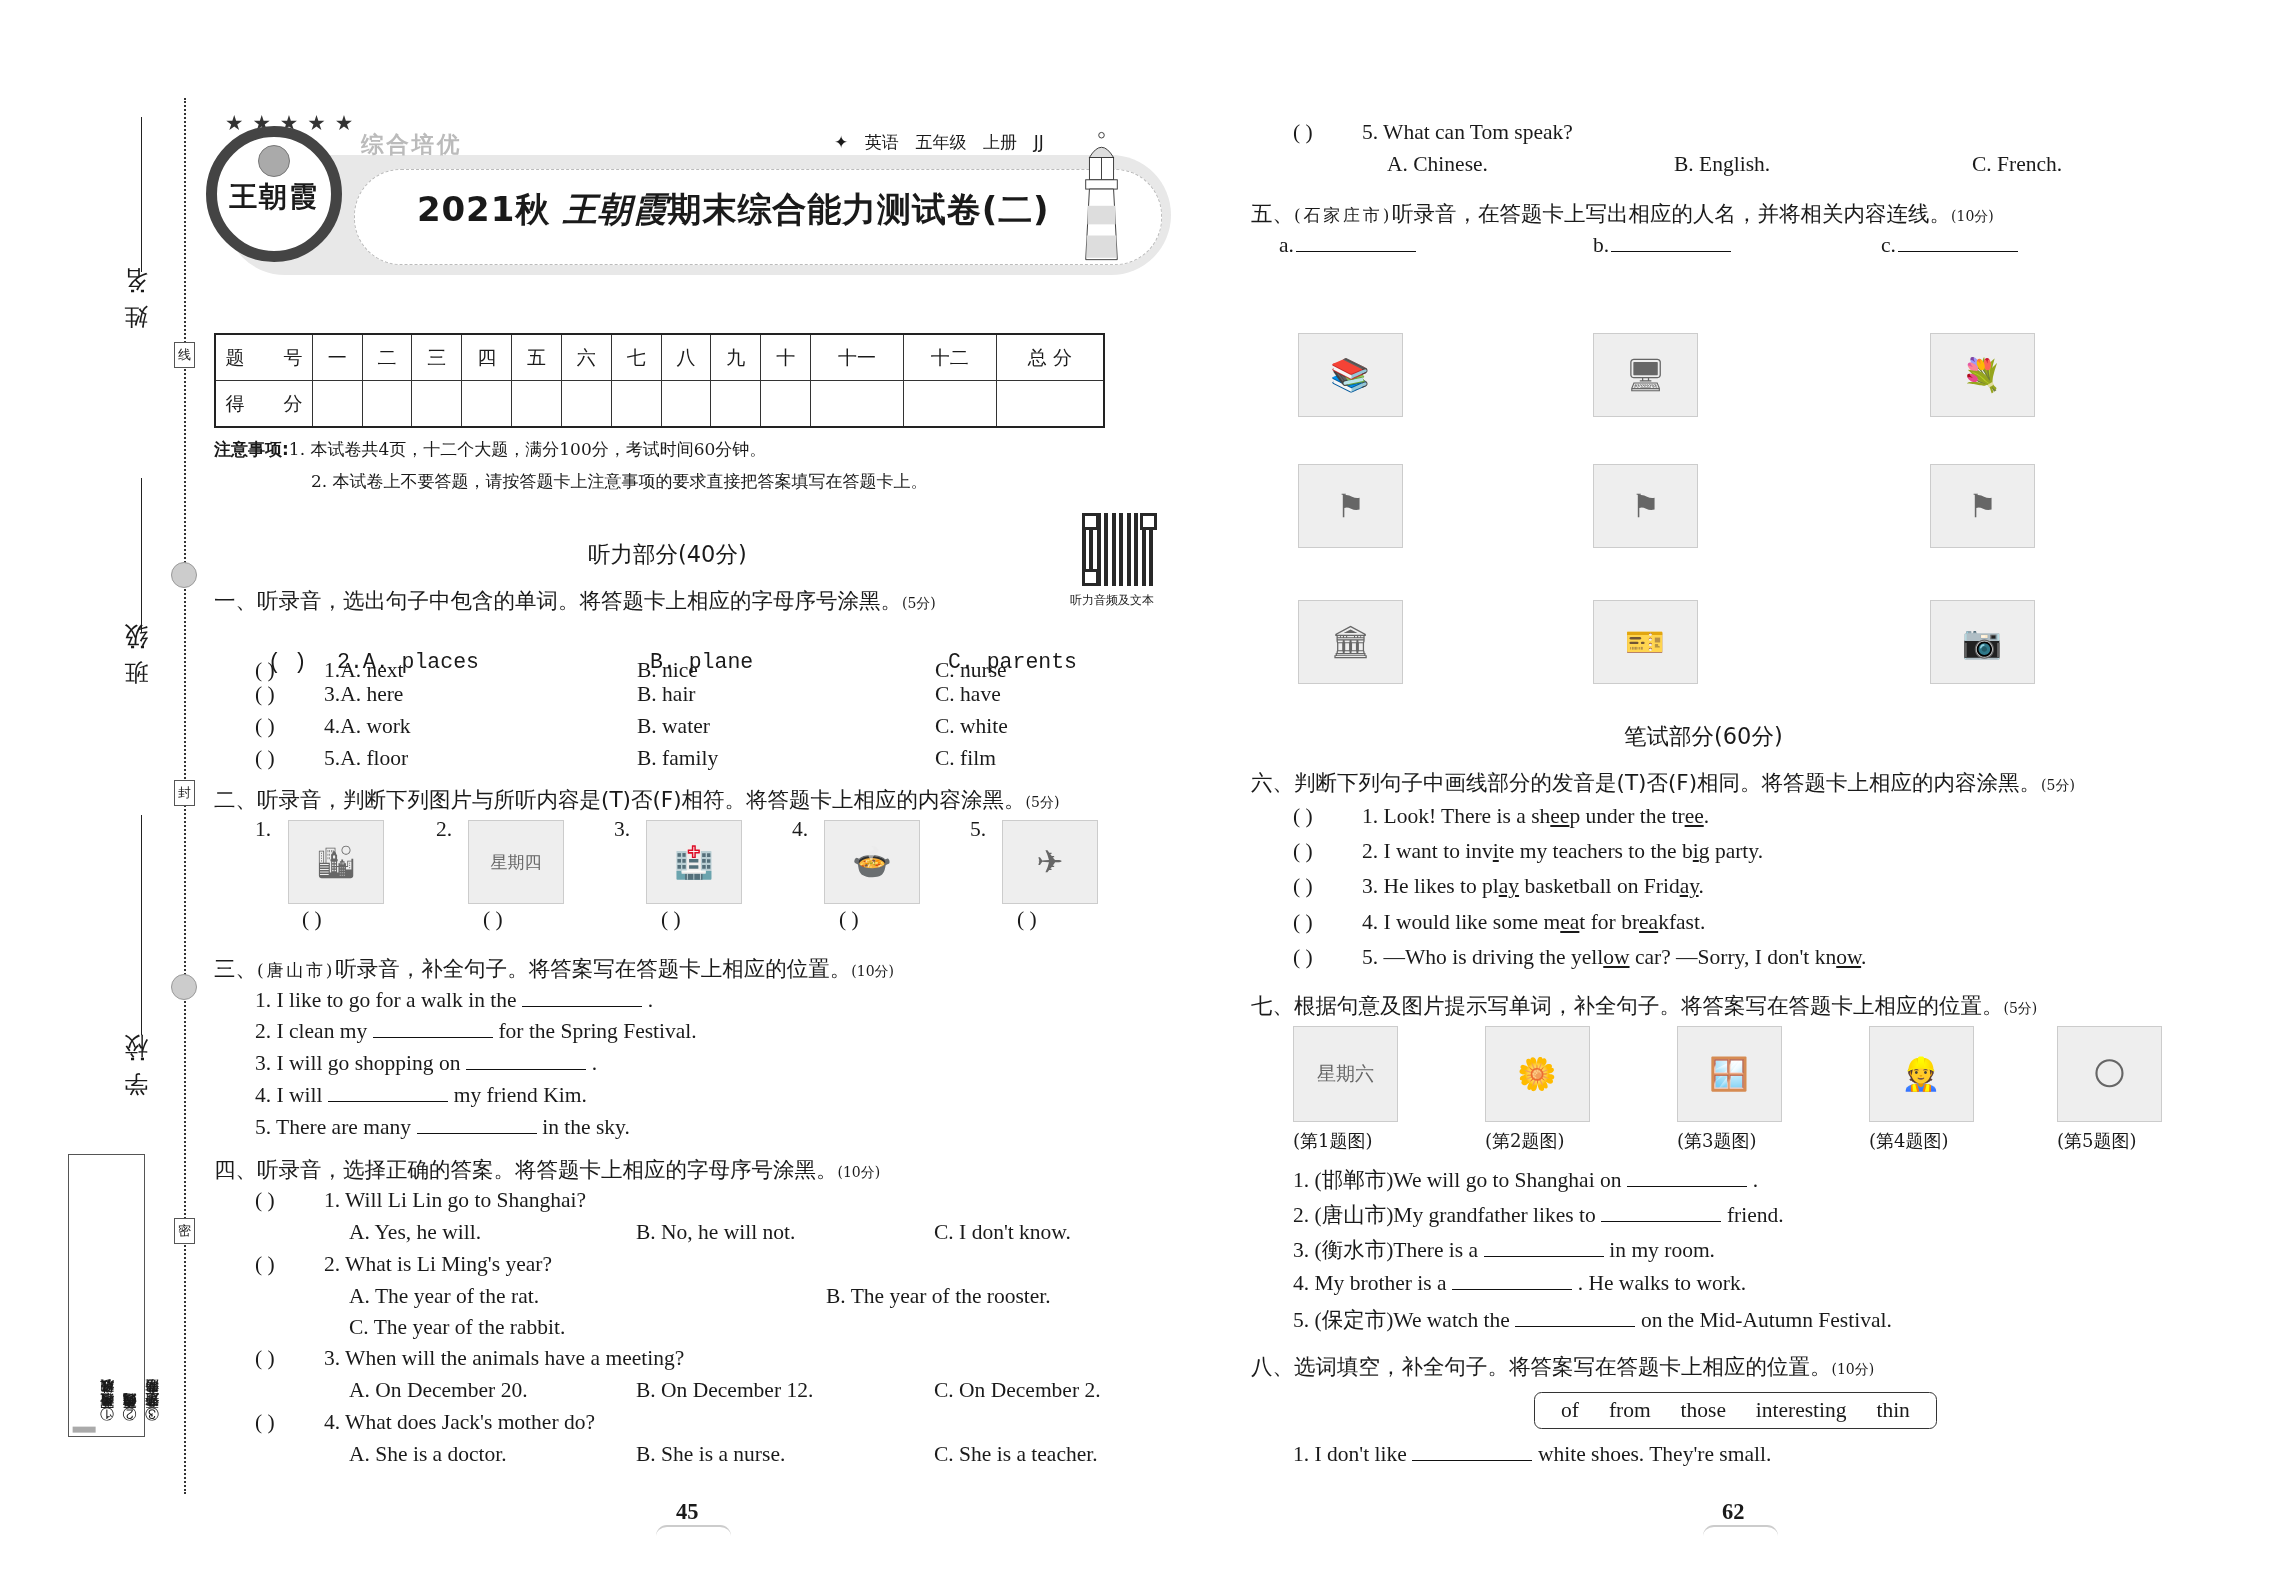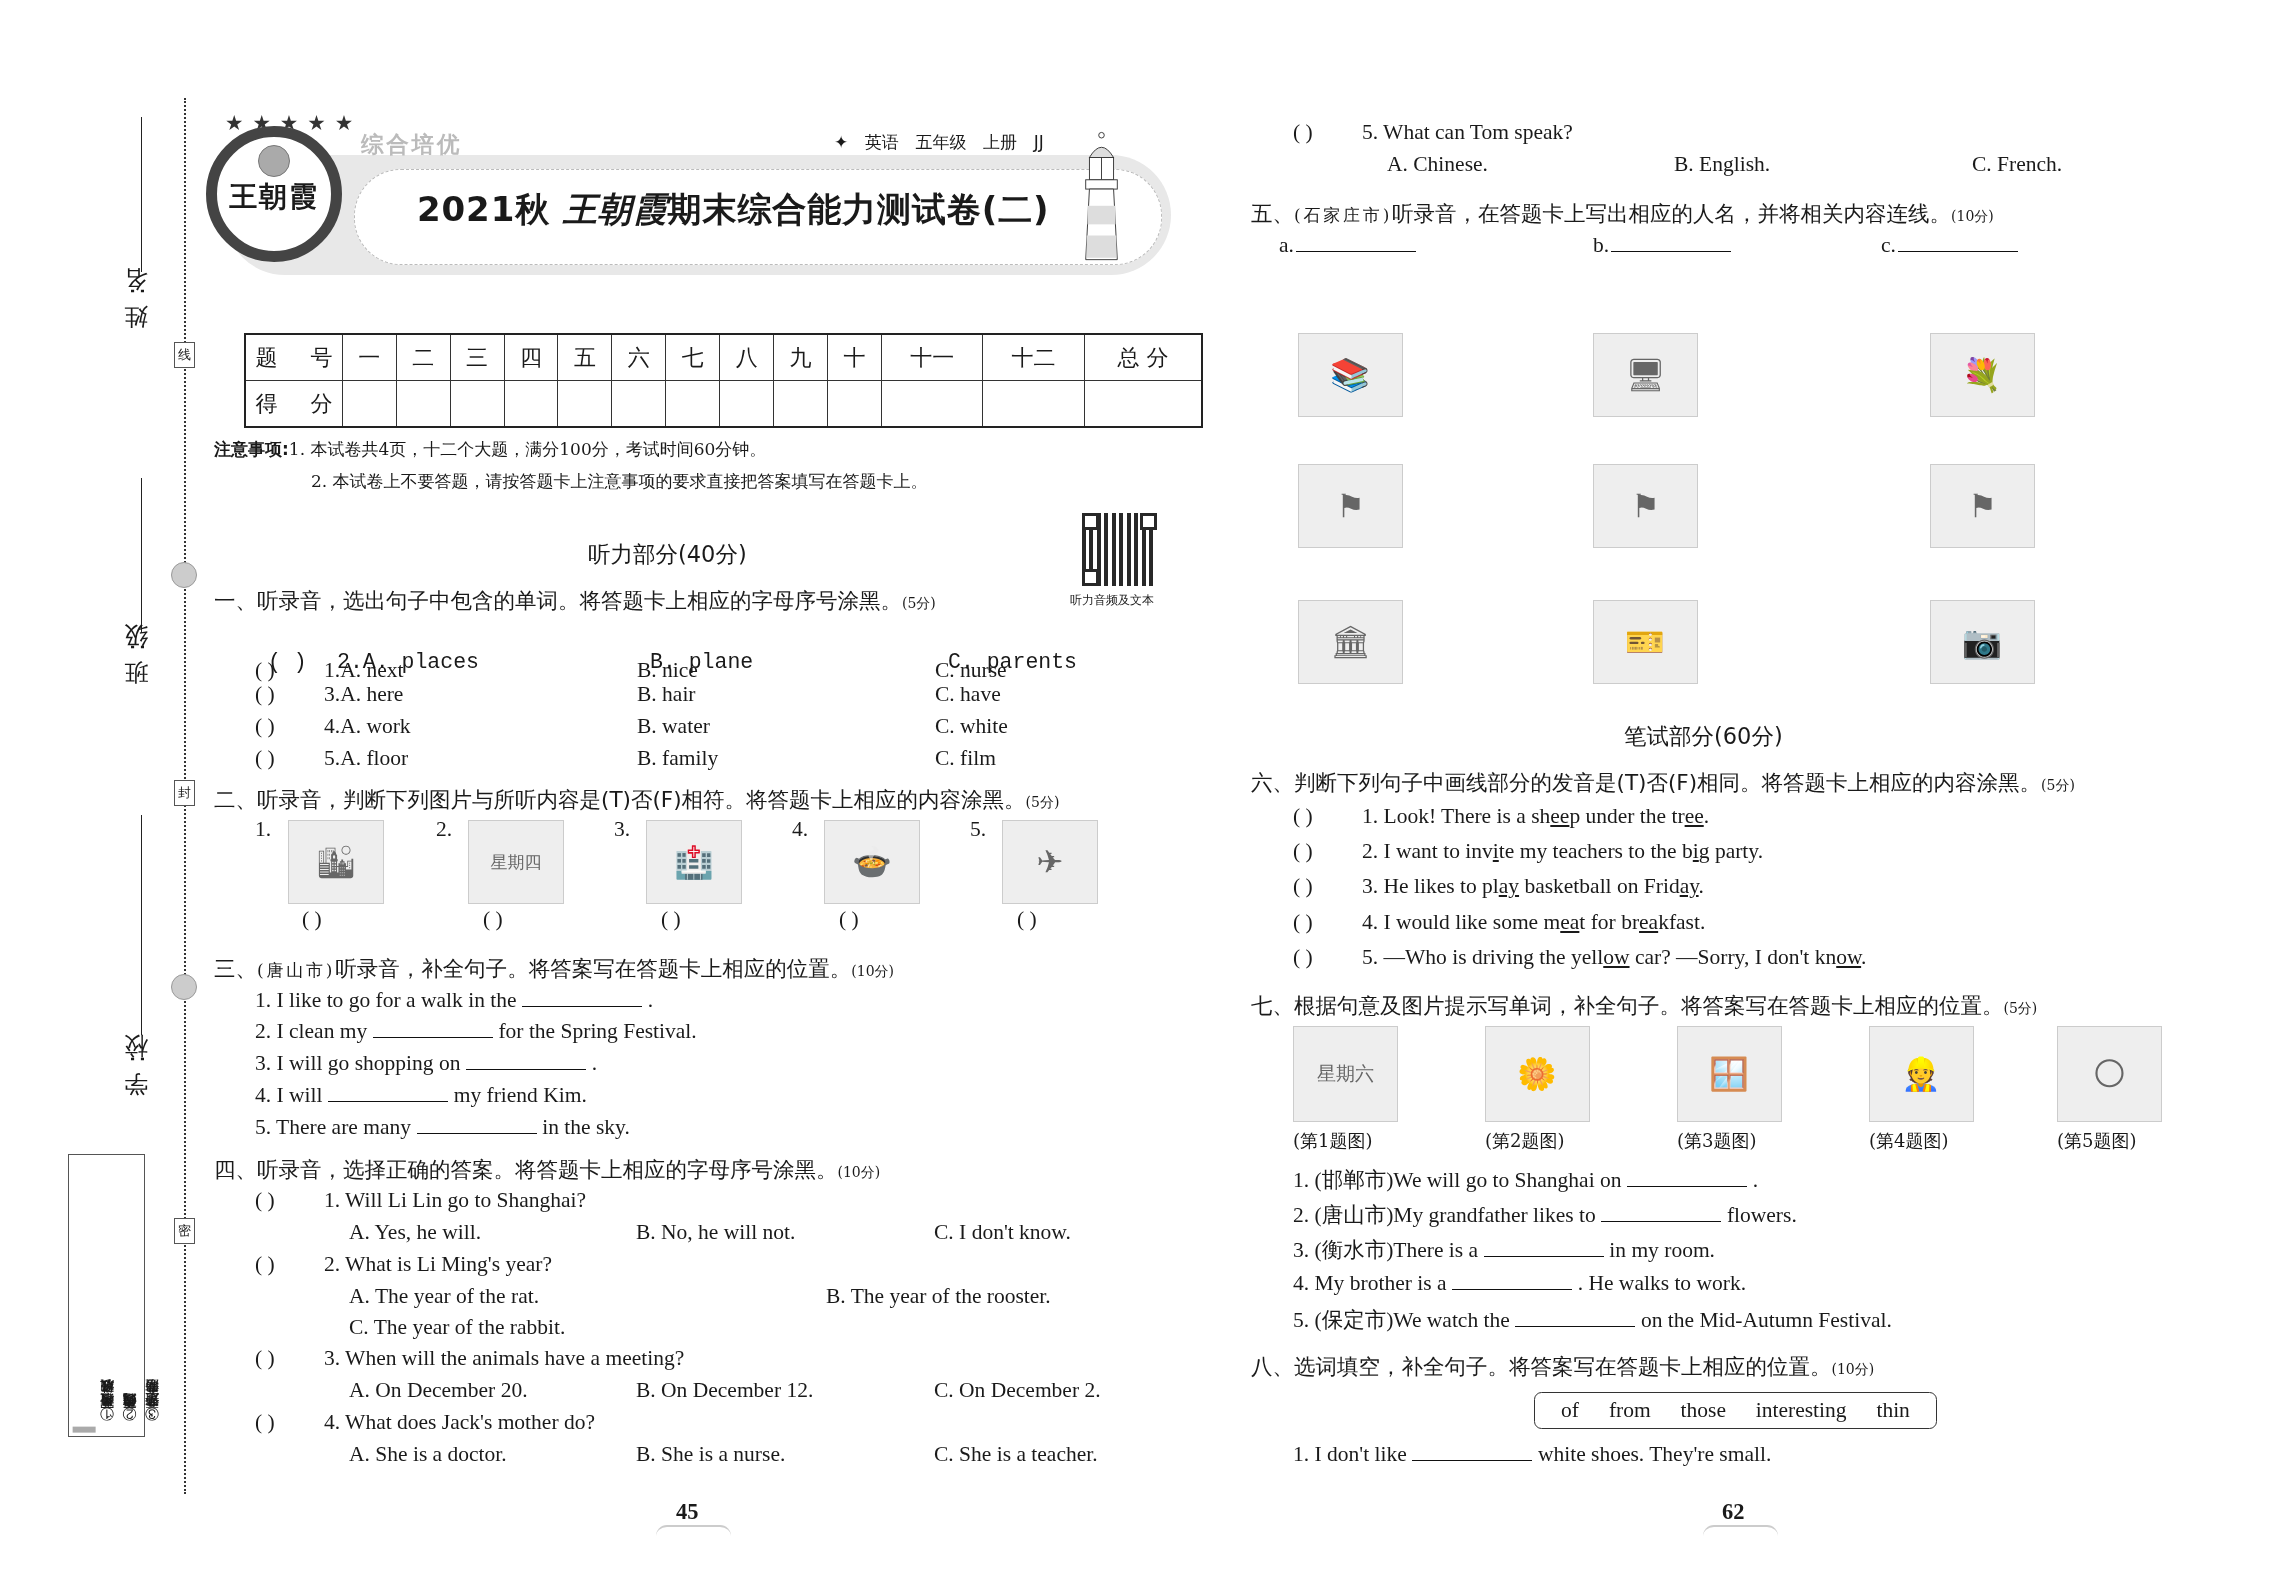--- a/index.html
+++ b/index.html
@@ -31,22 +31,22 @@
   .logo .name { font-family:"DejaVu Serif", serif; font-size: 28px; font-weight: bold; margin-top: 41px; letter-spacing: 1.9px; }
   .logo .face { position:absolute; left: 41px; top: 7.5px; width: 30px; height: 30px; border-radius:50%; background:#aaa; border:1.9px solid #777; }
   .stars { left: 225px; top: 111px; font-size: 20.6px; letter-spacing: 1.9px; color:#333; }
   .tagline { left: 361px; top: 129px; font-family: "DejaVu Sans", sans-serif; font-size: 22.5px; font-weight: bold; color: #bbb; letter-spacing: 2.8px; }
   .subject { left: 834px; top: 131px; font-family: "DejaVu Sans", sans-serif; font-size: 17px; word-spacing: 11.2px; }
   .main-title { left: 417px; top: 187px; font-family: "DejaVu Sans", sans-serif; font-size: 34px; font-weight: bold; letter-spacing: 0.9px; }
   .main-title .brand { font-family: "DejaVu Serif", serif; font-style: italic; font-weight: bold; }
   .lighthouse { left: 1082px; top: 131px; width: 39px; height: 131px; }
 
   
-  table.score { position: absolute; left: 214px; top: 333px; width: 959px; border-collapse: collapse;
-                font-family: "DejaVu Sans", sans-serif; font-size: 22px; margin-left: 30px; }
+  table.score { position: absolute; left: 214px; top: 333px; width: 891px; border-collapse: collapse;
+                font-family: "DejaVu Sans", sans-serif; font-size: 19px; }
   table.score td { border: 1.4px solid #333; height: 43px; text-align: center; }
   table.score { border: 2.8px solid #222; }
   table.score td.hdr { width: 77px; text-align: justify; text-align-last: justify; padding: 0 9.4px; }
 
   .notes { font-family: "DejaVu Serif", serif; font-size: 17px; }
   .notes b { font-family: "DejaVu Sans", sans-serif; }
 
   .section-title { font-family: "DejaVu Sans", sans-serif; font-size: 22.5px; }
   .q-head { font-family: "DejaVu Sans", sans-serif; font-size: 21.5px; white-space: nowrap; }
   .q-head .pts, .q-head .city { font-family: "DejaVu Serif", serif; font-size: 14px; }
@@ -287,21 +287,21 @@
     <div class="abs caption" style="left:1485px;top:1129px">(第2题图)</div>
     <div class="pic" style="left:1677px;top:1026px;width:103px;height:94px">🪟</div>
     <div class="abs caption" style="left:1677px;top:1129px">(第3题图)</div>
     <div class="pic" style="left:1869px;top:1026px;width:103px;height:94px">👷</div>
     <div class="abs caption" style="left:1869px;top:1129px">(第4题图)</div>
     <div class="pic" style="left:2057px;top:1026px;width:103px;height:94px">🌕</div>
     <div class="abs caption" style="left:2057px;top:1129px">(第5题图)</div>
   </div>
 <div id="q7rows">
     <div class="abs line-text" style="left:1293px;top:1165px"><span>1. (邯郸市)We will go to Shanghai on</span><span class="blank"></span><span>.</span></div>
-    <div class="abs line-text" style="left:1293px;top:1200px"><span>2. (唐山市)My grandfather likes to</span><span class="blank"></span><span>flowers.</span></div>
+    <div class="abs line-text" style="left:1293px;top:1200px"><span>2. (唐山市)My grandfather likes to</span><span class="blank"></span><span>friend.</span></div>
     <div class="abs line-text" style="left:1293px;top:1235px"><span>3. (衡水市)There is a</span><span class="blank"></span><span>in my room.</span></div>
     <div class="abs line-text" style="left:1293px;top:1270px"><span>4. My brother is a</span><span class="blank"></span><span>. He walks to work.</span></div>
     <div class="abs line-text" style="left:1293px;top:1305px"><span>5. (保定市)We watch the</span><span class="blank"></span><span>on the Mid-Autumn Festival.</span></div>
   </div>
 
 <div class="abs q-head" style="left:1251px;top:1352px">
   <span>八、选词填空，补全句子。将答案写在答题卡上相应的位置。</span><span class="pts">(10分)</span>
 </div>
 <div class="abs wordbox">
   <span>of</span>

